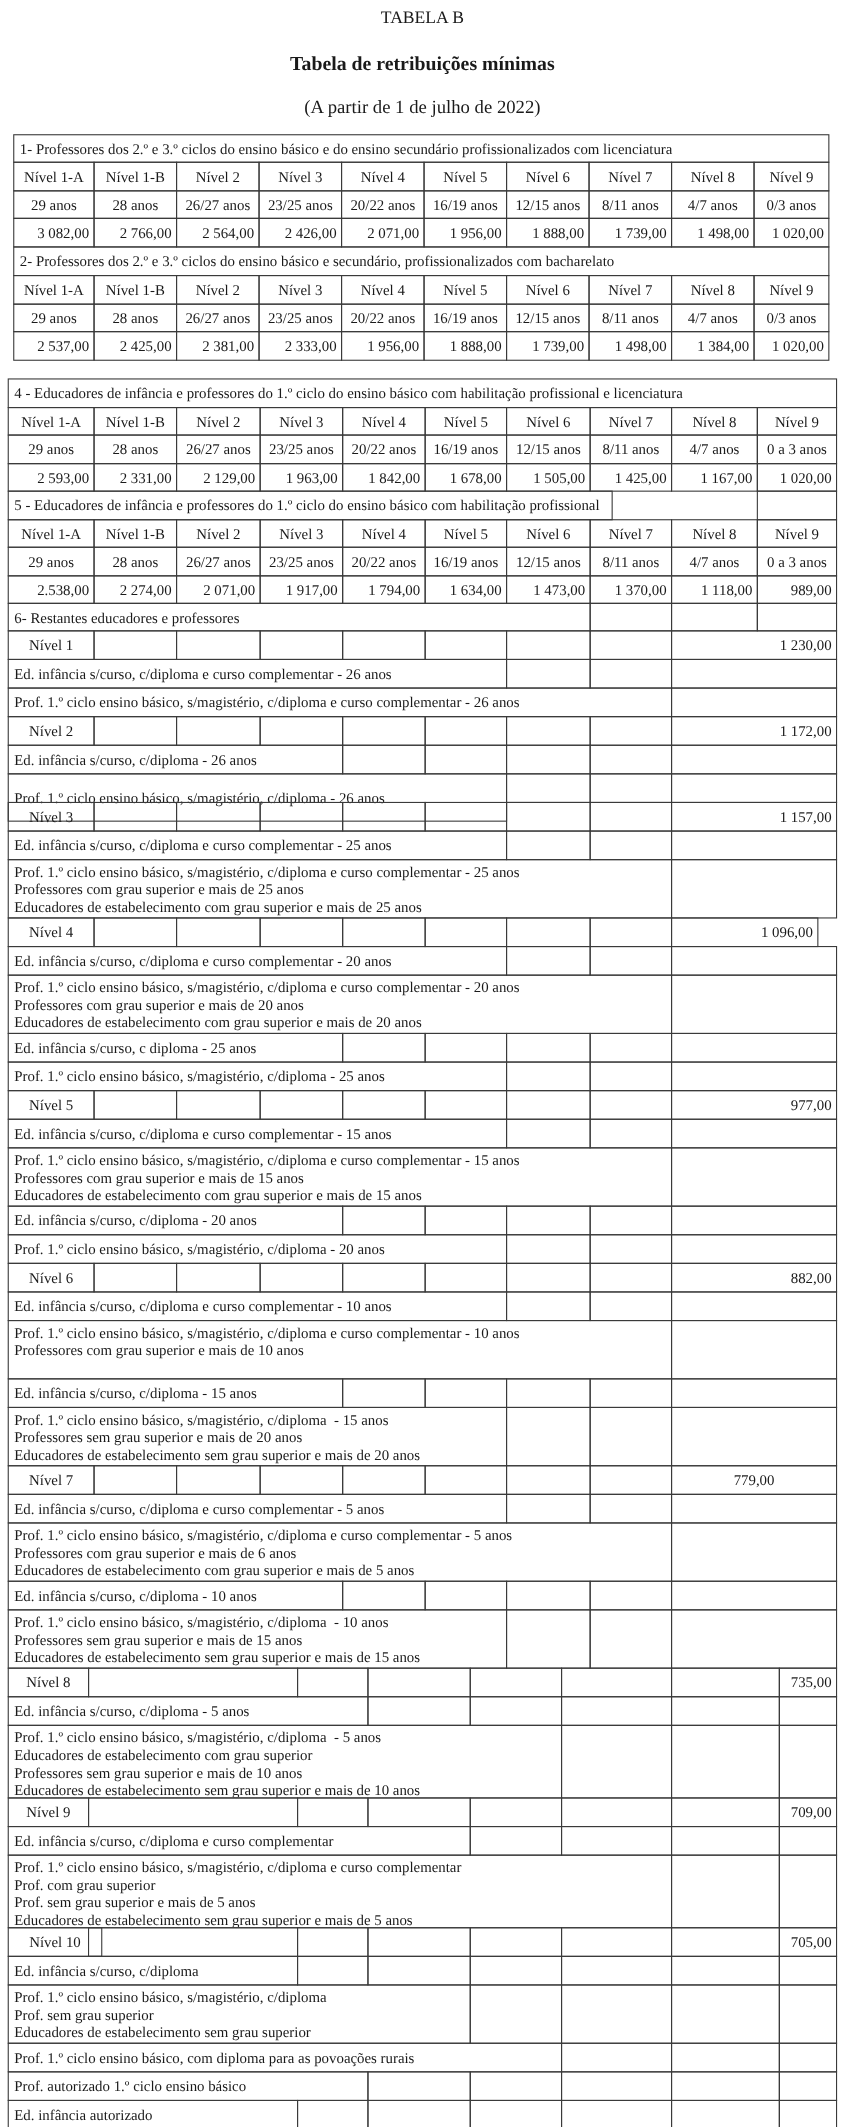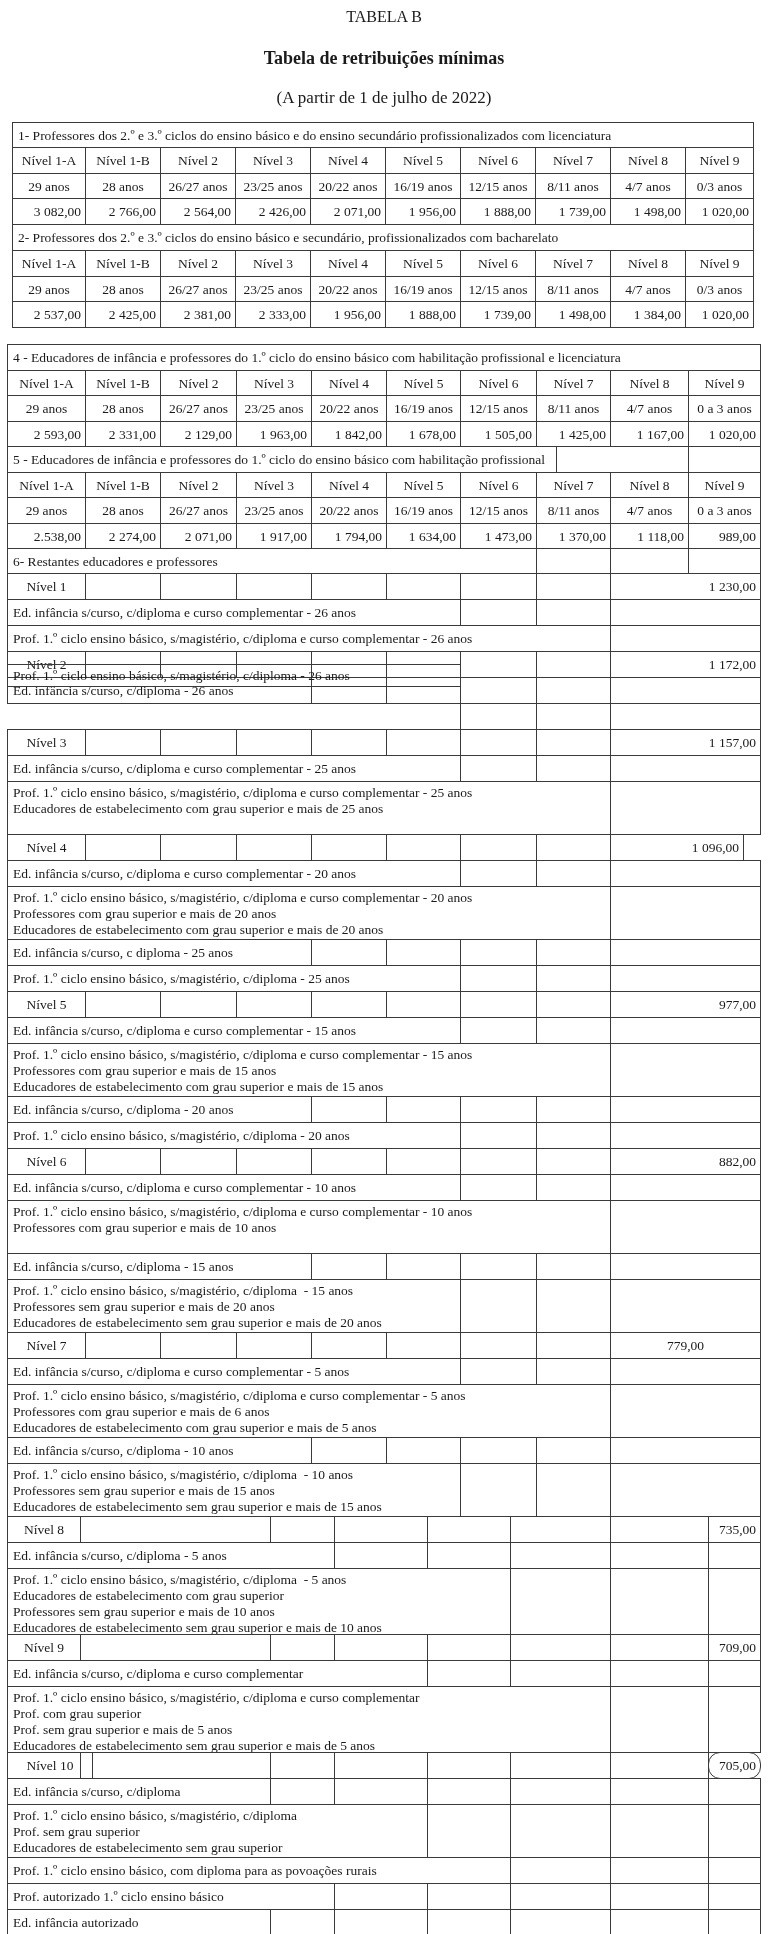--- a/index.html
+++ b/index.html
@@ -181,38 +181,38 @@
     <div class="cell " style="left: 386px; top: 651px; width: 75px; height: 27px;"></div>
     <div class="cell " style="left: 460px; top: 651px; width: 77px; height: 27px;"></div>
     <div class="cell " style="left: 536px; top: 651px; width: 75px; height: 27px;"></div>
     <div class="cell r" style="left: 610px; top: 651px; width: 151px; height: 27px;">1 172,00</div>
     <div class="cell l" style="left: 7px; top: 677px; width: 305px; height: 27px;">Ed. infância s/curso, c/diploma - 26 anos</div>
     <div class="cell " style="left: 311px; top: 677px; width: 76px; height: 27px;"></div>
     <div class="cell " style="left: 386px; top: 677px; width: 75px; height: 27px;"></div>
     <div class="cell " style="left: 460px; top: 677px; width: 77px; height: 27px;"></div>
     <div class="cell " style="left: 536px; top: 677px; width: 75px; height: 27px;"></div>
     <div class="cell " style="left: 610px; top: 677px; width: 151px; height: 27px;"></div>
-    <div class="cell l" style="left: 7px; top: 664px; width: 454px; height: 23px;">Prof. 1.º ciclo ensino básico, s/magistério, c/diploma - 26 anos</div>
+    <div class="cell l" style="left: 7px; top: 703px; width: 454px; height: 44px;">Prof. 1.º ciclo ensino básico, s/magistério, c/diploma - 26 anos</div>
     <div class="cell " style="left: 460px; top: 703px; width: 77px; height: 27px;"></div>
     <div class="cell " style="left: 536px; top: 703px; width: 75px; height: 27px;"></div>
     <div class="cell " style="left: 610px; top: 703px; width: 151px; height: 27px;"></div>
     <div class="cell c" style="left: 7px; top: 729px; width: 79px; height: 27px;">Nível 3</div>
     <div class="cell " style="left: 85px; top: 729px; width: 76px; height: 27px;"></div>
     <div class="cell " style="left: 160px; top: 729px; width: 77px; height: 27px;"></div>
     <div class="cell " style="left: 236px; top: 729px; width: 76px; height: 27px;"></div>
     <div class="cell " style="left: 311px; top: 729px; width: 76px; height: 27px;"></div>
     <div class="cell " style="left: 386px; top: 729px; width: 75px; height: 27px;"></div>
     <div class="cell " style="left: 460px; top: 729px; width: 77px; height: 27px;"></div>
     <div class="cell " style="left: 536px; top: 729px; width: 75px; height: 27px;"></div>
     <div class="cell r" style="left: 610px; top: 729px; width: 151px; height: 27px;">1 157,00</div>
     <div class="cell l" style="left: 7px; top: 755px; width: 454px; height: 27px;">Ed. infância s/curso, c/diploma e curso complementar - 25 anos</div>
     <div class="cell " style="left: 460px; top: 755px; width: 77px; height: 27px;"></div>
     <div class="cell " style="left: 536px; top: 755px; width: 75px; height: 27px;"></div>
     <div class="cell " style="left: 610px; top: 755px; width: 151px; height: 27px;"></div>
-    <div class="cell ml" style="left: 7px; top: 781px; width: 604px; height: 54px;"><span>Prof. 1.º ciclo ensino básico, s/magistério, c/diploma e curso complementar - 25 anos</span><span>Educadores de estabelecimento com grau superior e mais de 25 anos</span></div>
+    <div class="cell ml" style="left: 7px; top: 781px; width: 604px; height: 54px;"><span>Prof. 1.º ciclo ensino básico, s/magistério, c/diploma e curso complementar - 25 anos</span><span>Professores com grau superior e mais de 25 anos</span><span>Educadores de estabelecimento com grau superior e mais de 25 anos</span></div>
     <div class="cell " style="left: 610px; top: 781px; width: 151px; height: 54px;"></div>
     <div class="cell c" style="left: 7px; top: 834px; width: 79px; height: 27px;">Nível 4</div>
     <div class="cell " style="left: 85px; top: 834px; width: 76px; height: 27px;"></div>
     <div class="cell " style="left: 160px; top: 834px; width: 77px; height: 27px;"></div>
     <div class="cell " style="left: 236px; top: 834px; width: 76px; height: 27px;"></div>
     <div class="cell " style="left: 311px; top: 834px; width: 76px; height: 27px;"></div>
     <div class="cell " style="left: 386px; top: 834px; width: 75px; height: 27px;"></div>
     <div class="cell " style="left: 460px; top: 834px; width: 77px; height: 27px;"></div>
     <div class="cell " style="left: 536px; top: 834px; width: 75px; height: 27px;"></div>
     <div class="cell r" style="left: 610px; top: 834px; width: 134px; height: 27px;">1 096,00</div>
@@ -341,21 +341,21 @@
     <div class="cell ml" style="left: 7px; top: 1686px; width: 604px; height: 67px;"><span>Prof. 1.º ciclo ensino básico, s/magistério, c/diploma e curso complementar</span><span>Prof. com grau superior</span><span>Prof. sem grau superior e mais de 5 anos</span><span>Educadores de estabelecimento sem grau superior e mais de 5 anos</span></div>
     <div class="cell " style="left: 610px; top: 1686px; width: 99px; height: 67px;"></div>
     <div class="cell " style="left: 708px; top: 1686px; width: 53px; height: 67px;"></div>
     <div class="cell c" style="left: 7px; top: 1752px; width: 86px; height: 27px;">Nível 10</div>
     <div class="cell " style="left: 80px; top: 1752px; width: 191px; height: 27px;"></div>
     <div class="cell " style="left: 270px; top: 1752px; width: 65px; height: 27px;"></div>
     <div class="cell " style="left: 334px; top: 1752px; width: 94px; height: 27px;"></div>
     <div class="cell " style="left: 427px; top: 1752px; width: 84px; height: 27px;"></div>
     <div class="cell " style="left: 510px; top: 1752px; width: 101px; height: 27px;"></div>
     <div class="cell " style="left: 610px; top: 1752px; width: 99px; height: 27px;"></div>
-    <div class="cell r" style="left: 708px; top: 1752px; width: 53px; height: 27px; border-radius: 12px;">705,00</div>
+    <div class="cell r" style="left: 708px; top: 1752px; width: 53px; height: 27px;">705,00</div>
     <div class="cell l" style="left: 7px; top: 1778px; width: 264px; height: 27px;">Ed. infância s/curso, c/diploma</div>
     <div class="cell " style="left: 270px; top: 1778px; width: 65px; height: 27px;"></div>
     <div class="cell " style="left: 334px; top: 1778px; width: 94px; height: 27px;"></div>
     <div class="cell " style="left: 427px; top: 1778px; width: 84px; height: 27px;"></div>
     <div class="cell " style="left: 510px; top: 1778px; width: 101px; height: 27px;"></div>
     <div class="cell " style="left: 610px; top: 1778px; width: 99px; height: 27px;"></div>
     <div class="cell " style="left: 708px; top: 1778px; width: 53px; height: 27px;"></div>
     <div class="cell ml" style="left: 7px; top: 1804px; width: 421px; height: 54px;"><span>Prof. 1.º ciclo ensino básico, s/magistério, c/diploma</span><span>Prof. sem grau superior</span><span>Educadores de estabelecimento sem grau superior</span></div>
     <div class="cell " style="left: 427px; top: 1804px; width: 84px; height: 54px;"></div>
     <div class="cell " style="left: 510px; top: 1804px; width: 101px; height: 54px;"></div>

